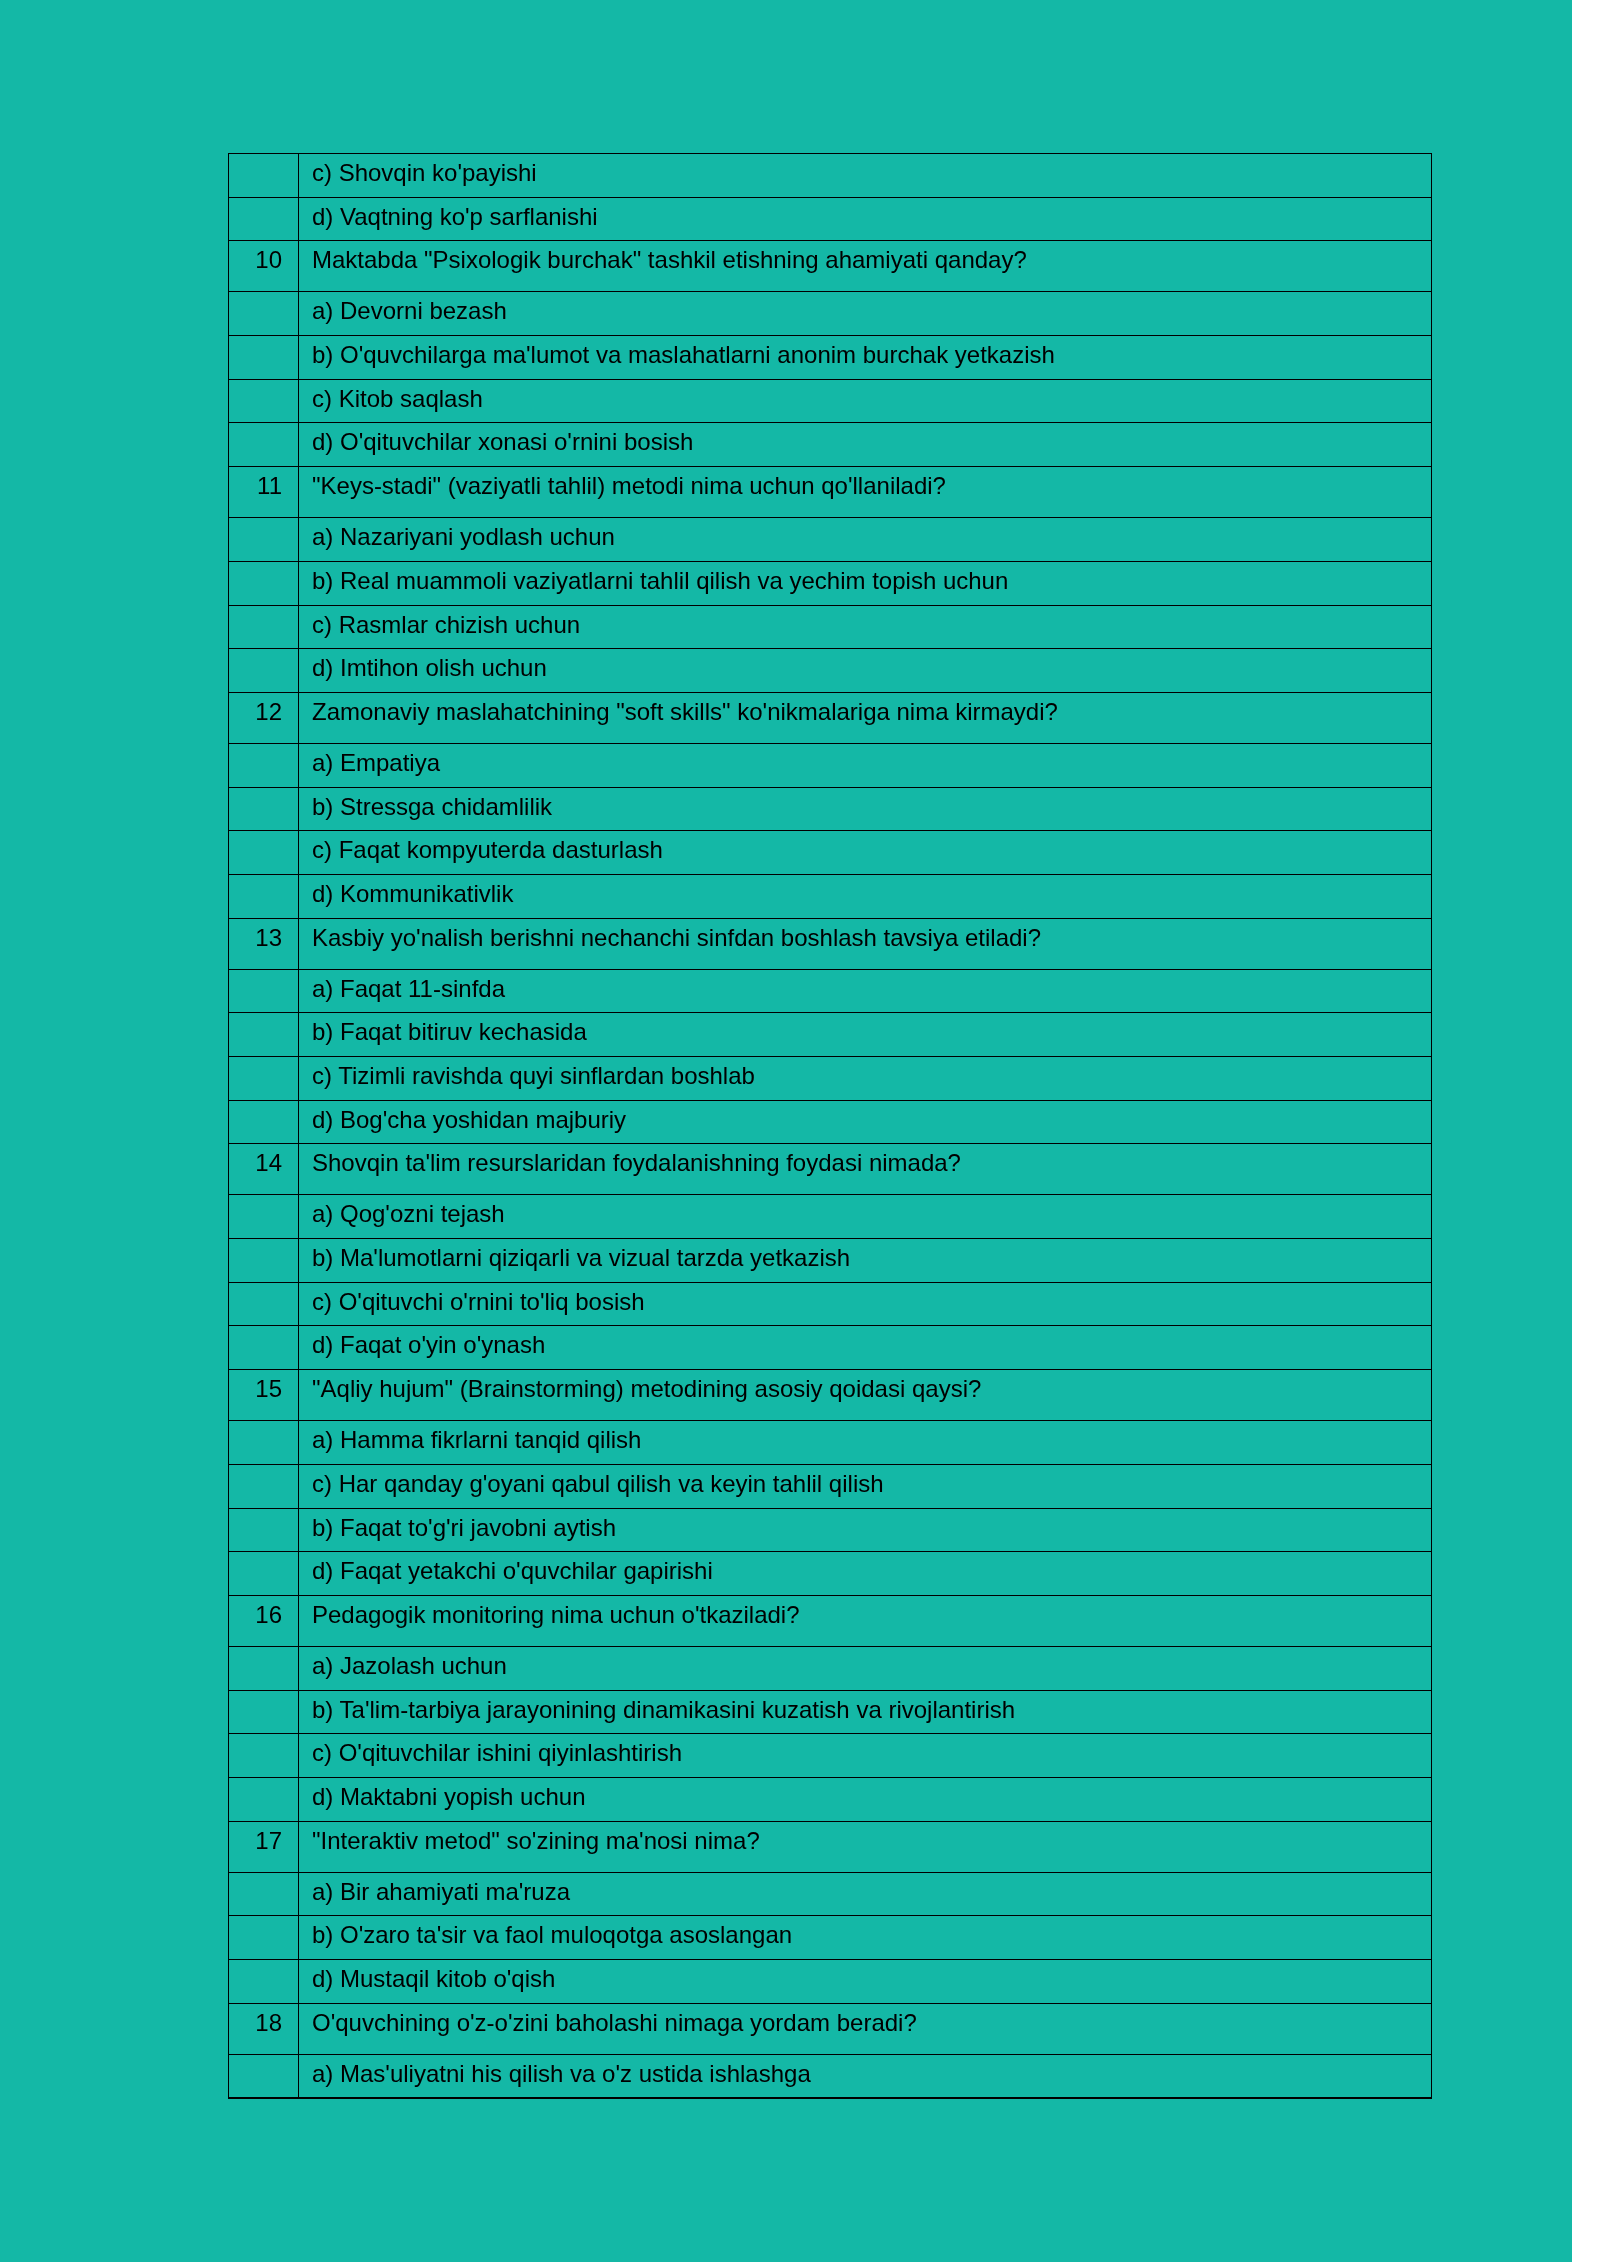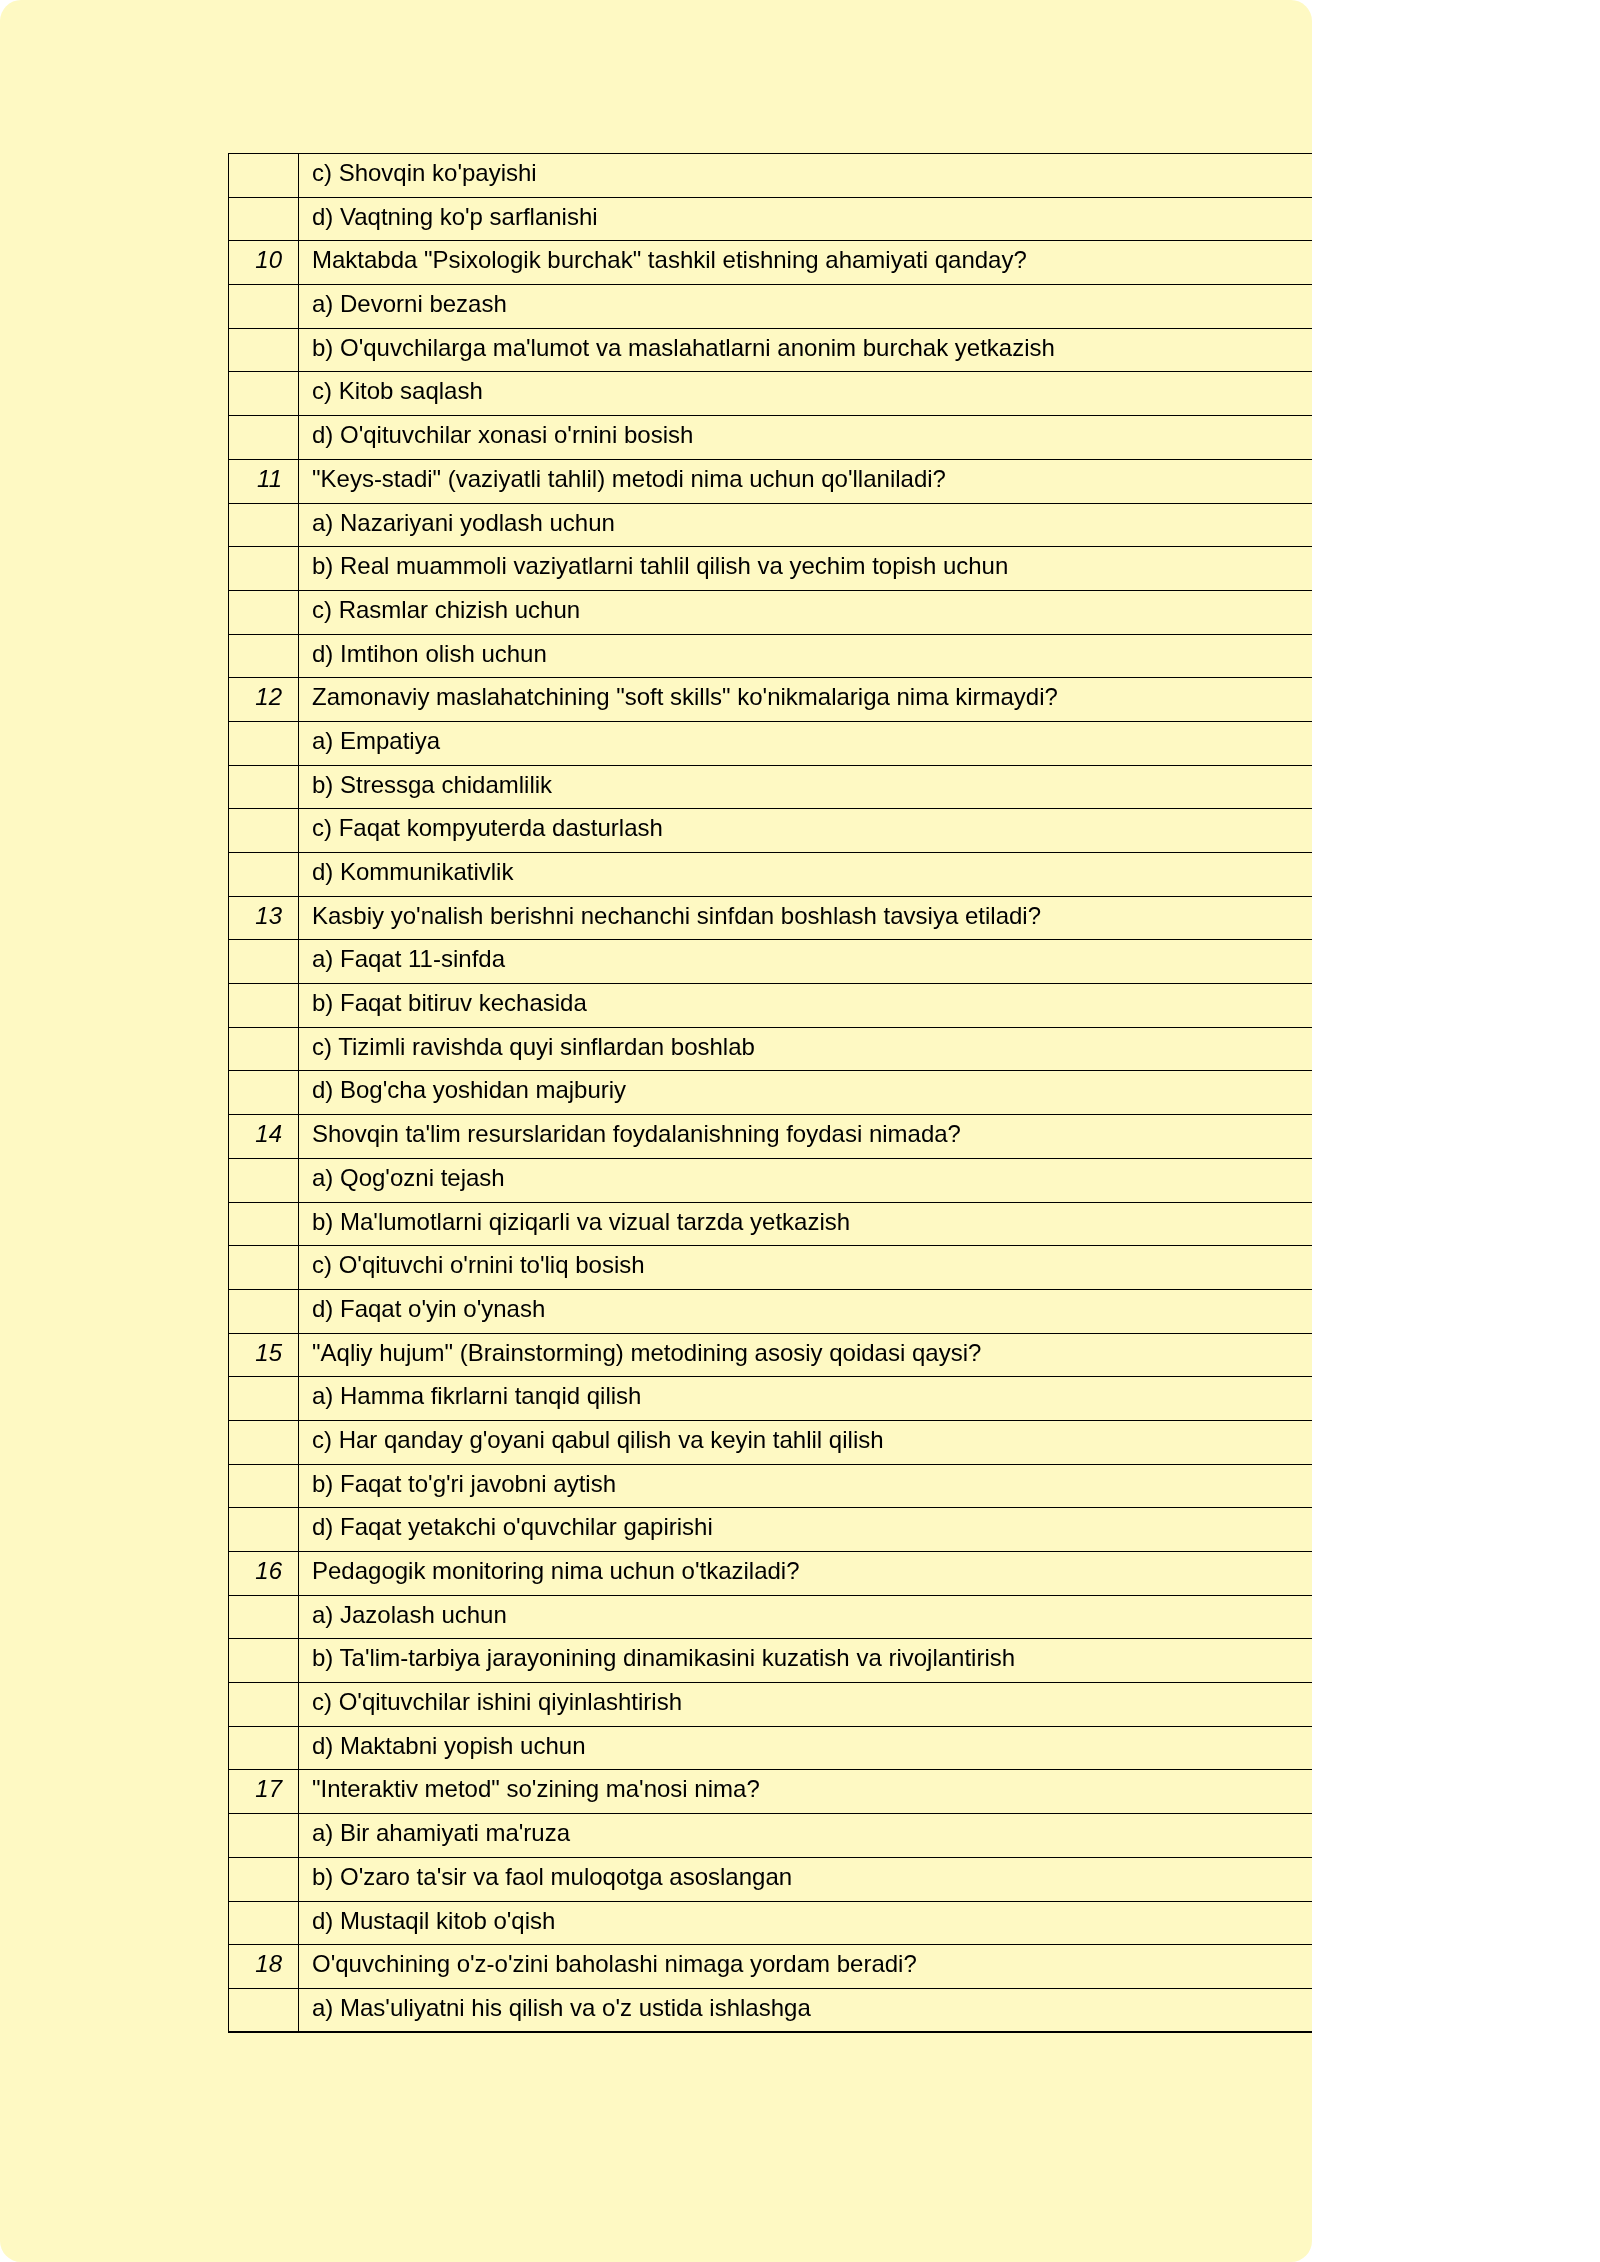--- a/index.html
+++ b/index.html
@@ -5,25 +5,24 @@
   html, body {
     margin: 0;
     padding: 0;
     width: 1600px;
     height: 2262px;
     background: #ffffff;
     font-family: "Liberation Sans", "DejaVu Sans", sans-serif;
   }
   .page {
     position: relative;
-    width: 1312px;
+    width: 1572px;
     height: 2262px;
-    background: #fef9c3;
+    background: #14b8a6;
     overflow: hidden;
-    border-radius: 21px;
   }
   table.qtable {
     position: absolute;
     left: 228px;
     top: 153px;
     width: 1204px;
     border-collapse: collapse;
     table-layout: fixed;
     border: 1px solid #000000;
     border-bottom-width: 2px;
@@ -35,22 +34,21 @@
     box-sizing: border-box;
     vertical-align: top;
     font-size: 24px;
     line-height: 30px;
     color: #000000;
     white-space: nowrap;
     overflow: hidden;
   }
   td.num-cell {
     text-align: right;
-    padding: 4px 16px 8px 4px;
-    font-style: italic;
+    padding: 4px 16px 16px 4px;
   }
   td.text-cell {
     text-align: left;
     padding: 4px 8px 0 13px;
   }
 </style>
 </head>
 <body>
 
 <div class="page">

